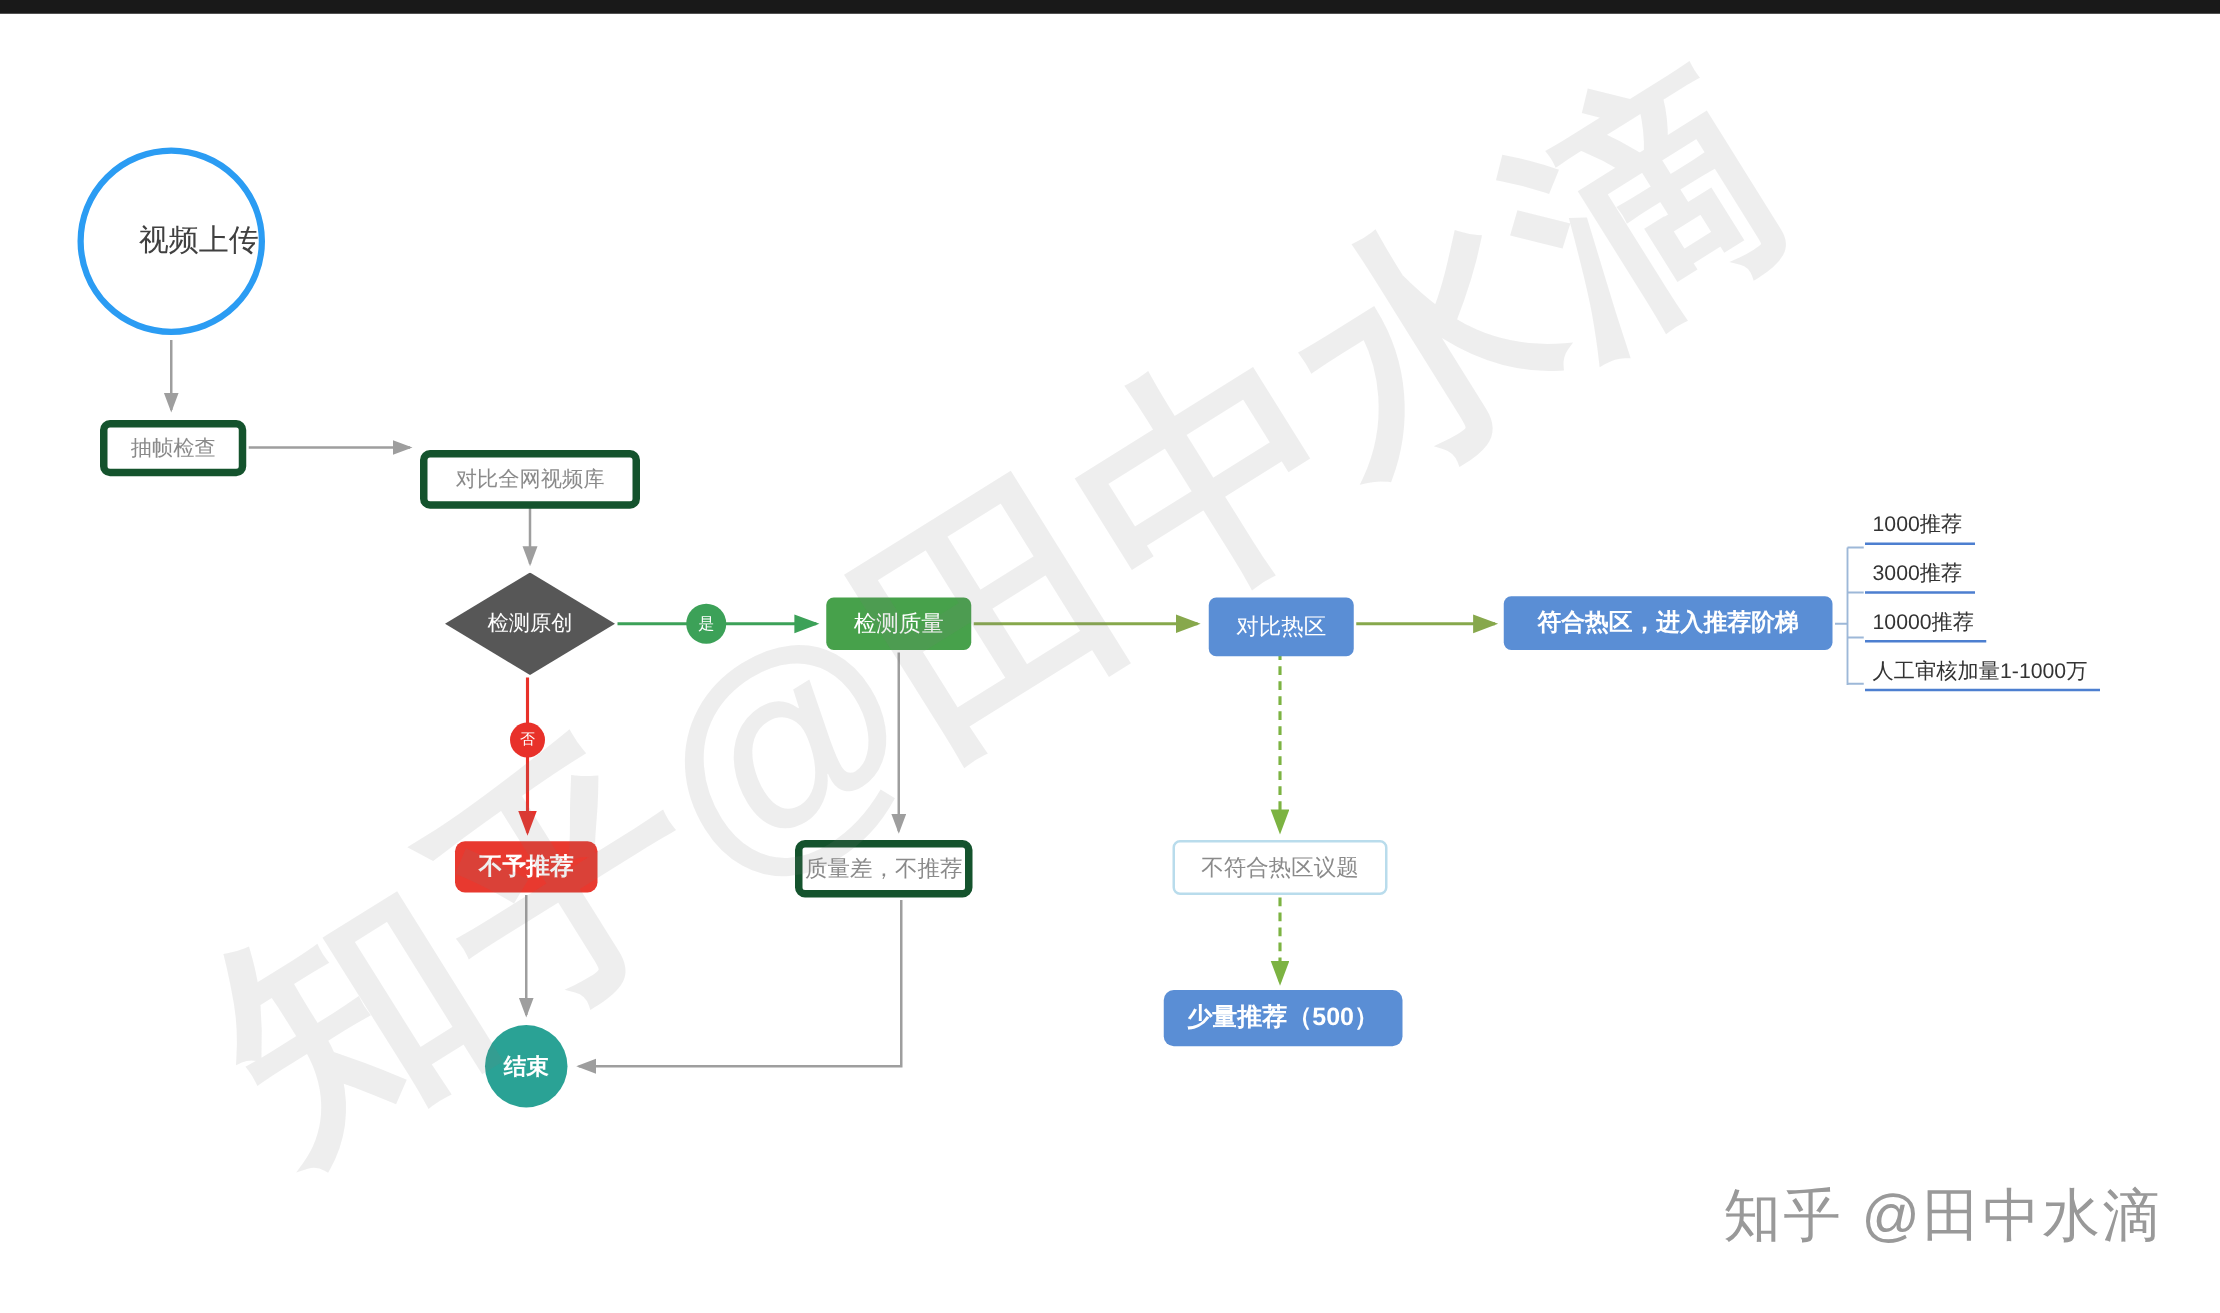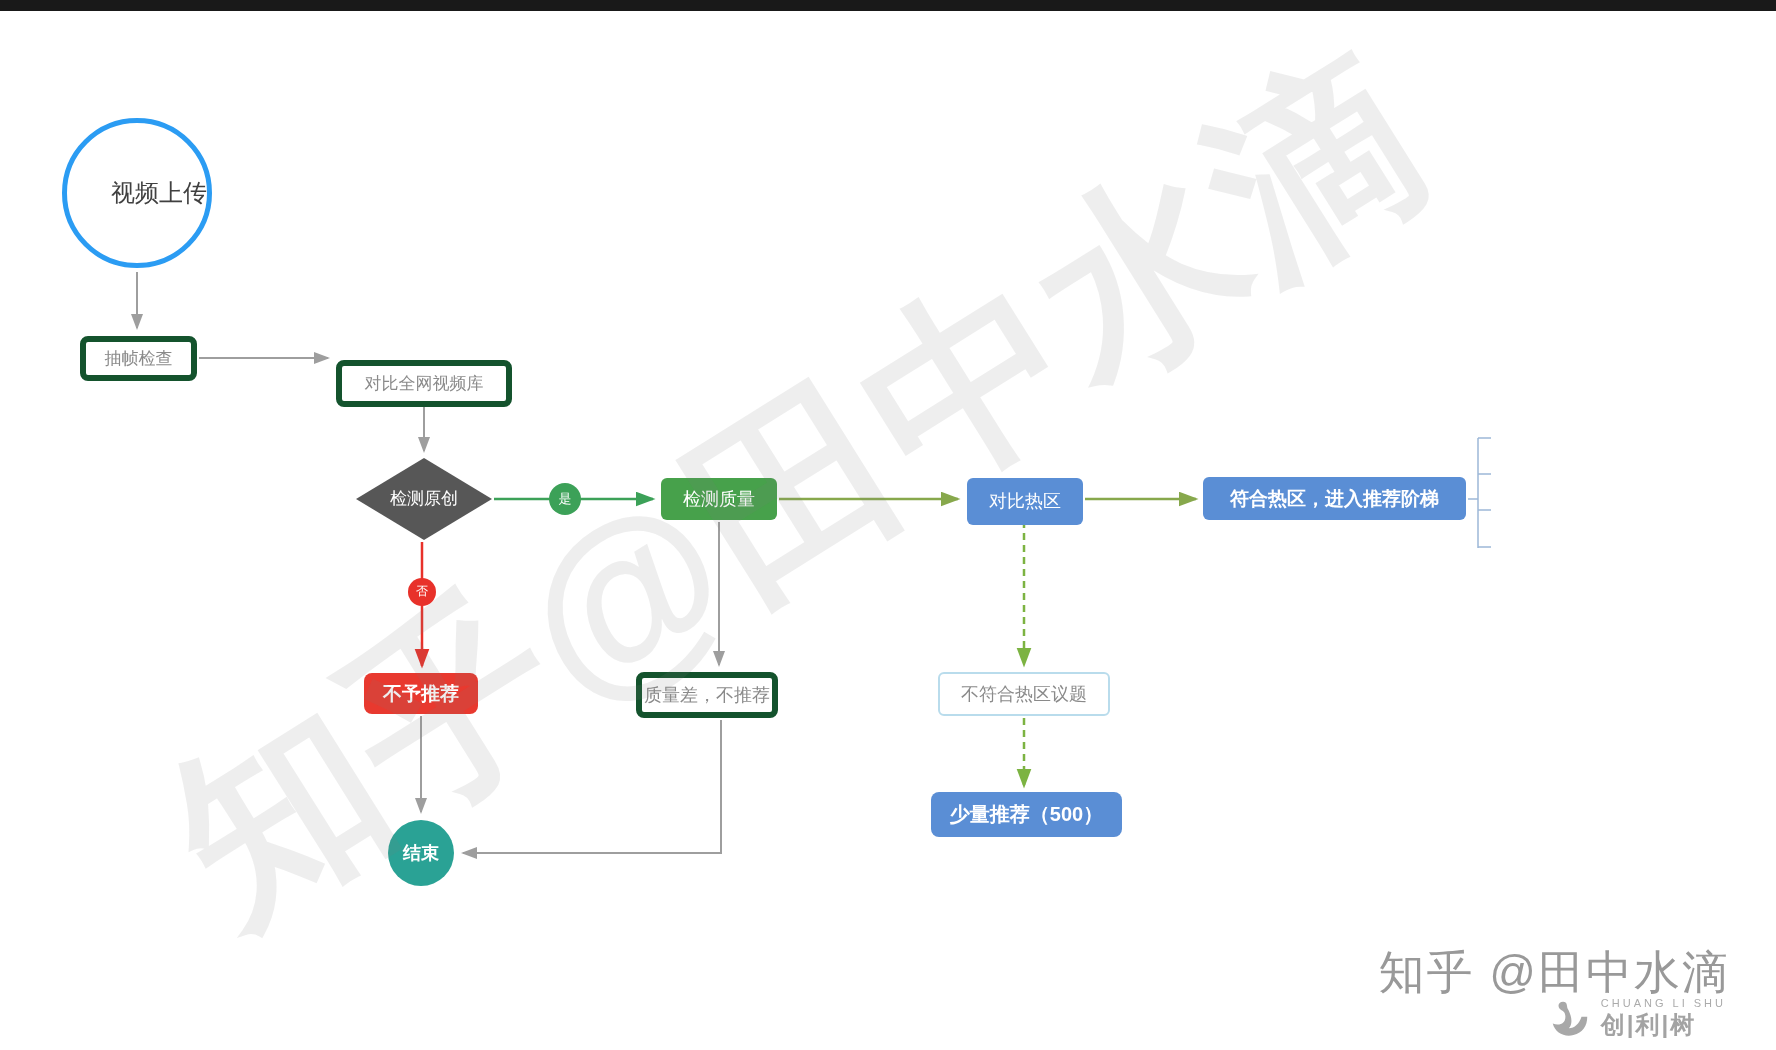--- a/index.html
+++ b/index.html
@@ -157,29 +157,26 @@
   </div>
 
   <div class="node" id="n-small">
     <span>少量推荐（500）</span>
   </div>
 
   <div class="node" id="n-end">
     <span>结束</span>
   </div>
 
+  <div class="ladder">
+    <div class="ladder-item">1000推荐</div>
+    <div class="ladder-item">3000推荐</div>
+    <div class="ladder-item">10000推荐</div>
+    <div class="ladder-item">人工审核加量1-1000万</div>
+  </div>
 
   <div class="wm-diagonal">知乎@田中水滴</div>
 
   <div class="footer-wm">
     <div class="footer-wm-text">知乎 @田中水滴</div>
-    <div class="footer-logo">
-      <svg viewBox="0 0 40 40" width="46" height="46">
-        <path d="M14 5 C10 5 9 9 11 11 C13 13 16 13 16 18 C16 24 11 26 5 24 C7 32 15 36 23 34 C31 32 35 26 35 18 L30 18 C28 24 24 28 19 28 C23 24 21 16 18 11 C17 9 18 5 14 5 Z" fill="#a8a8a8"></path>
-      </svg>
-      <div class="logo-lines">
-        <div class="logo-en">CHUANG LI SHU</div>
-        <div class="logo-cn">创|利|树</div>
-      </div>
-    </div>
   </div>
 
 </div>
 
 </body></html>

